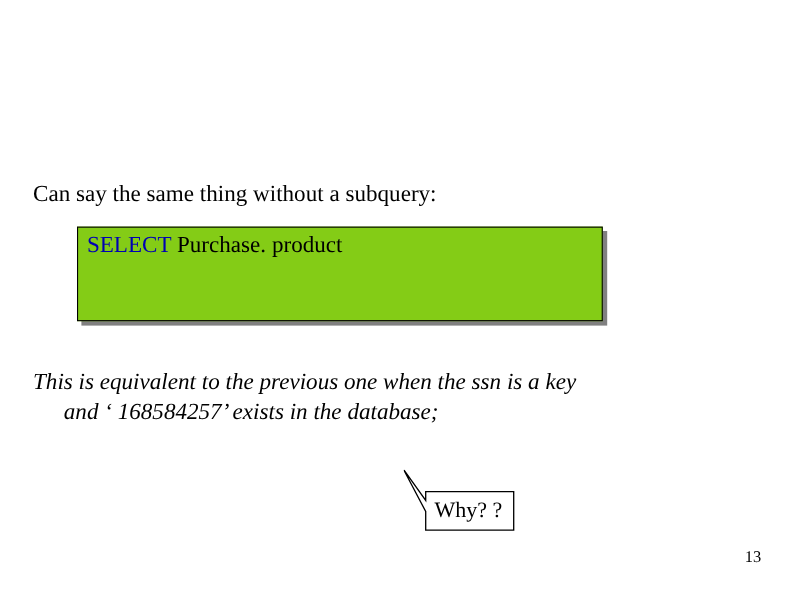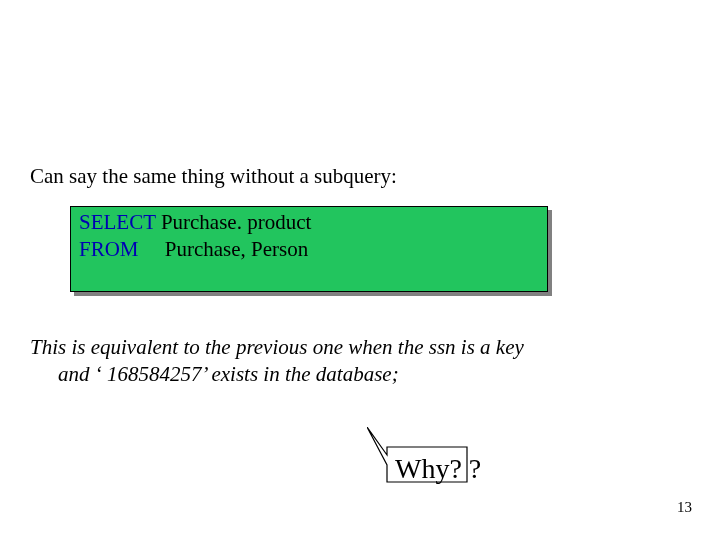--- a/index.html
+++ b/index.html
@@ -35,21 +35,21 @@
     left: 4px;
     top: 4px;
     width: 478px;
     height: 86px;
     background: #808080;
   }
   .codebox {
     position: relative;
     width: 478px;
     height: 86px;
-    background: #22c55e;
+    background: #84cc16;
     border: 1.5px solid #000000;
     box-sizing: border-box;
     padding: 2px 8px 0 8px;
     font-size: 21px;
     line-height: 27px;
   }
   .code-row {
     white-space: pre;
   }
   .kw {
@@ -76,42 +76,41 @@
   }
   .callout-wrap svg {
     position: absolute;
     left: 0;
     top: 0;
   }
   .callout-label {
     position: absolute;
     left: 28px;
     top: 26px;
-    font-size: 28px;
+    font-size: 20px;
   }
   .pagenum {
     position: absolute;
     right: 28px;
     bottom: 24px;
     font-size: 15px;
     color: #000000;
   }
 </style>
 </head>
 <body>
 
 <div class="slide">
 
   <div class="intro">Can say the same thing without a subquery:</div>
 
   <div class="codebox-wrap">
     <div class="codebox-shadow"></div>
     <div class="codebox">
       <div class="code-row"><span class="kw">SELECT</span><span> Purchase. product</span></div>
-      <div class="code-row"><span class="kw">FROM</span><span>     Purchase, Person</span></div>
     </div>
   </div>
 
   <div class="explain">
     <span>This is equivalent to the previous one when the ssn is a key</span>
     <span class="indent">and ‘ 168584257’ exists in the database;</span>
   </div>
 
   <div class="callout-wrap">
     <svg width="120" height="60">

